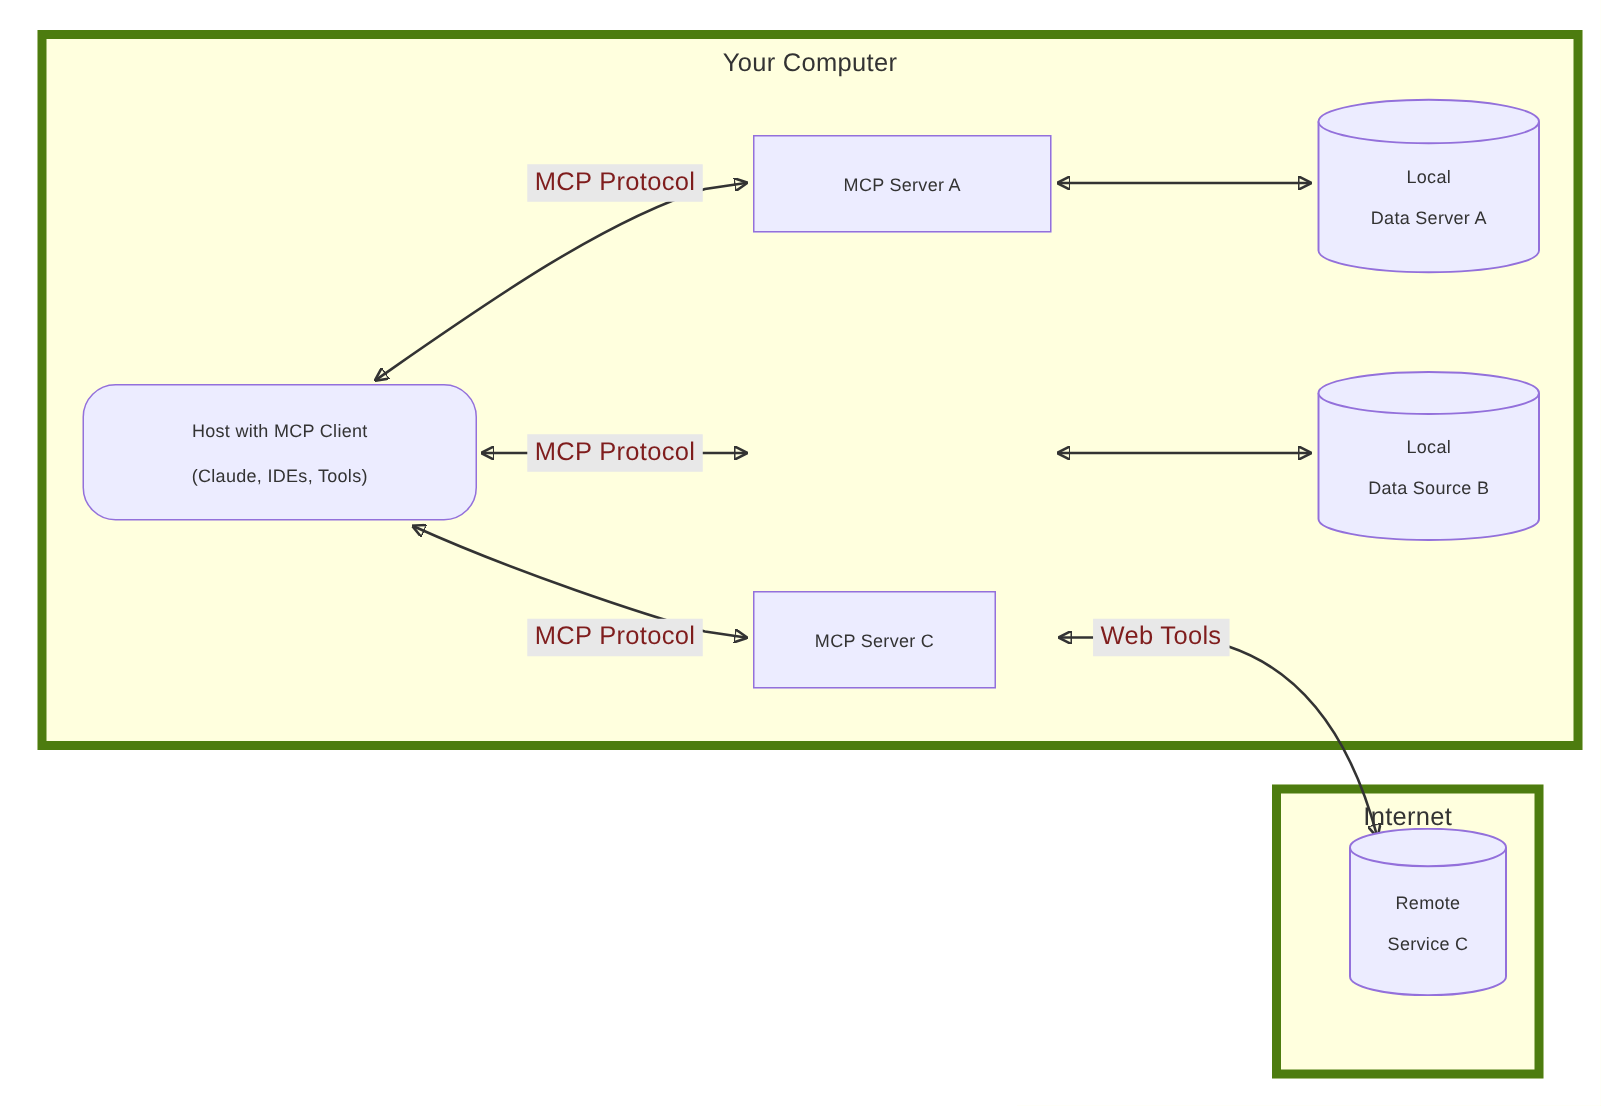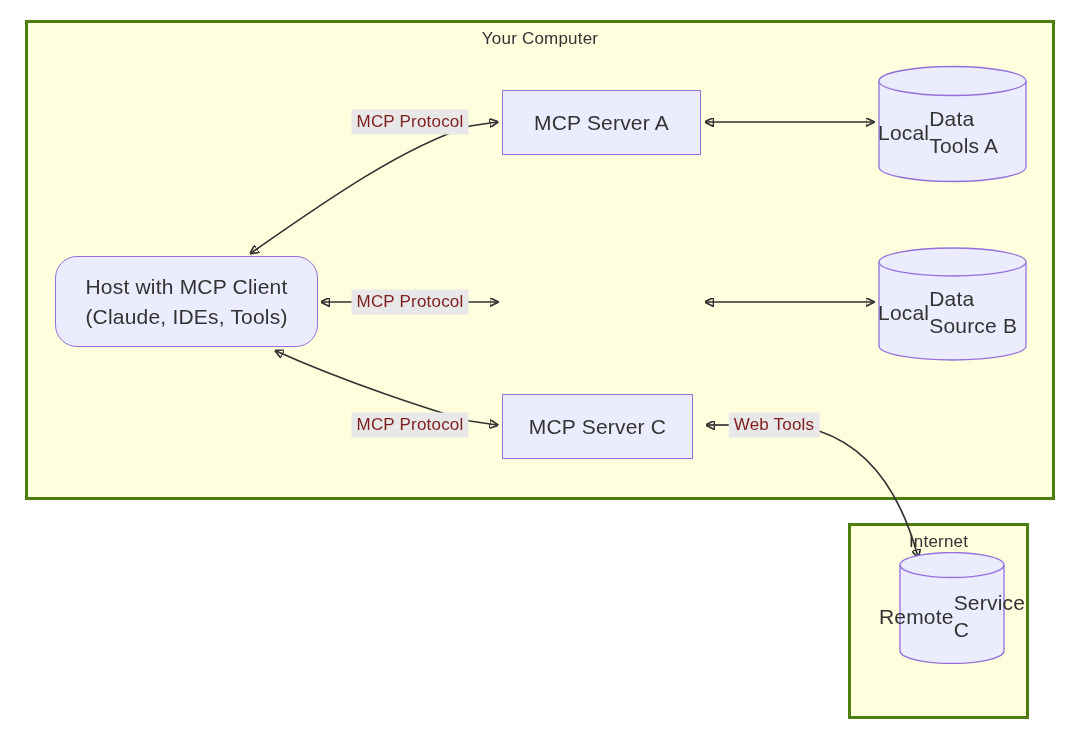--- a/index.html
+++ b/index.html
@@ -8,62 +8,62 @@
     width:1067px;height:737px;
     background:#ffffff;
     font-family:"Liberation Sans", sans-serif;
     color:#333333;
     overflow:hidden;
   }
   
   .cluster{
     position:absolute;
     background:#ffffde;
-    border:3px solid #4d7c0f;
+    border:6px solid #4d7c0f;
     box-sizing:border-box;
   }
   #c-your{left:25px;top:20px;width:1030px;height:480px;}
   #c-internet{left:848px;top:523px;width:181px;height:196px;}
   .cluster-label{
     position:absolute;top:6px;left:0;width:100%;
     text-align:center;
     font-size:17px;letter-spacing:.2px;
     color:#333333;
   }
   
   svg.edges{position:absolute;left:0;top:0;z-index:2;}
   svg.edges path{stroke:#333333;stroke-width:1.7;fill:none;}
   
   .node{
     position:absolute;z-index:3;
     box-sizing:border-box;
     display:flex;flex-direction:column;
     align-items:center;justify-content:center;
-    text-align:left;
-    font-size:21px;line-height:30px;letter-spacing:.2px;
+    text-align:center;
+    font-size:12px;line-height:30px;letter-spacing:.2px;
     color:#333333;
   }
   .node.rect{
     background:#ececff;
     border:1px solid #9370db;
   }
   #n-host{left:55px;top:256px;width:263px;height:91px;border-radius:22px;}
   #n-server-a{left:502px;top:90px;width:199px;height:65px;}
   #n-server-b{left:502px;top:269px;width:200px;height:66px;}
-  #n-server-c{left:502px;top:394px;width:191px;height:65px;}
+  #n-server-c{left:502px;top:394px;width:162px;height:65px;}
   
   .node.cyl{background:transparent;border:none;padding:0;}
   #n-data-a{left:878px;top:65px;width:149px;height:118px;}
   #n-data-b{left:878px;top:247px;width:149px;height:114px;}
   #n-remote{left:899px;top:552px;width:106px;height:112px;}
   .cyl-shape{position:absolute;left:0;top:0;}
   .cyl-shape path,.cyl-shape ellipse{fill:#ececff;stroke:#9370db;stroke-width:1.3;}
   .cyl-text{
     position:relative;z-index:1;
-    display:flex;align-items:center;justify-content:center;
+    display:flex;flex-direction:column;align-items:center;justify-content:center;
     padding-top:16px;line-height:27px;
   }
   
   .edge-label{
     position:absolute;z-index:4;
     transform:translate(-50%,-50%);
     background:#e8e8e8;
     padding:2px 5px 3px 5px;
     font-size:17px;letter-spacing:.2px;
     color:#7f1d1d;white-space:nowrap;
@@ -114,21 +114,21 @@
     <span>MCP Server C</span>
   </div>
 
   <div class="node cyl" id="n-data-a">
     <svg class="cyl-shape" width="149" height="118" viewBox="0 0 149 118">
       <path d="M1,16 L1,102 A73.5,14.5 0 0 0 148,102 L148,16"></path>
       <ellipse cx="74.5" cy="16" rx="73.5" ry="14.5"></ellipse>
     </svg>
     <div class="cyl-text">
       <span>Local</span>
-      <span>Data Tools A</span>
+      <span>Data Server A</span>
     </div>
   </div>
   <div class="node cyl" id="n-data-b">
     <svg class="cyl-shape" width="149" height="114" viewBox="0 0 149 114">
       <path d="M1,15 L1,99 A73.5,14 0 0 0 148,99 L148,15"></path>
       <ellipse cx="74.5" cy="15" rx="73.5" ry="14"></ellipse>
     </svg>
     <div class="cyl-text">
       <span>Local</span>
       <span>Data Source B</span>

